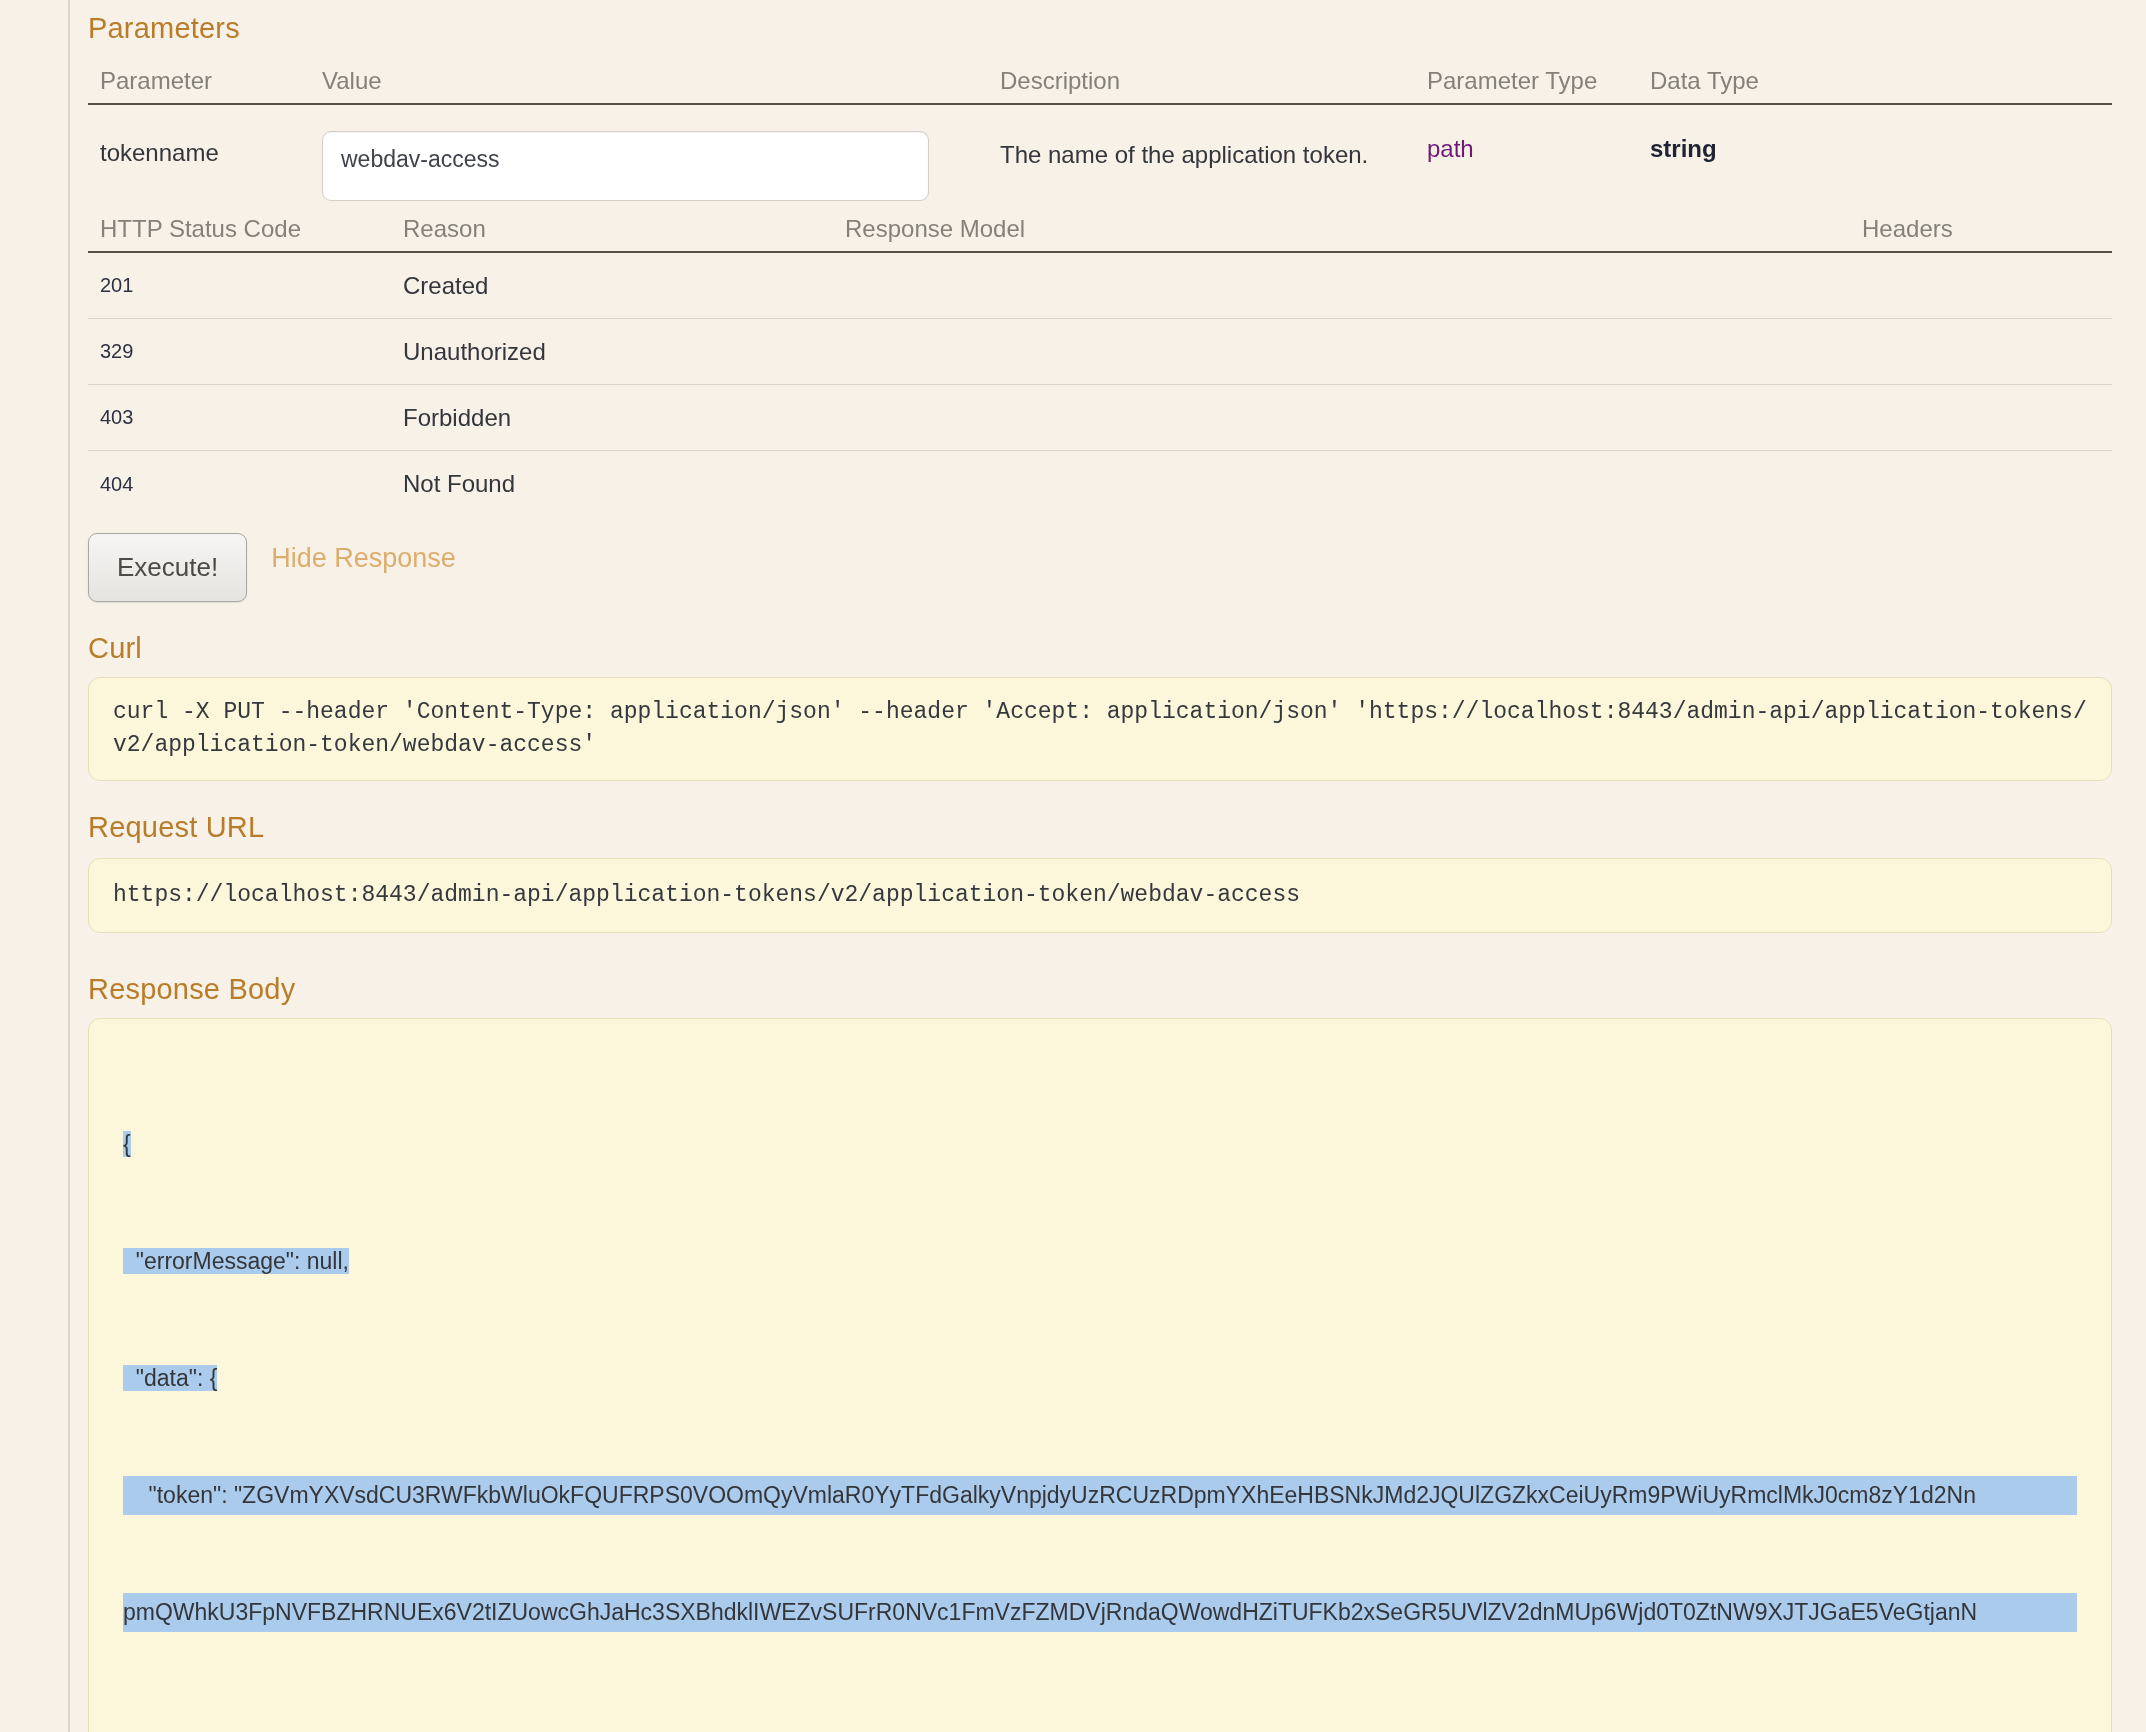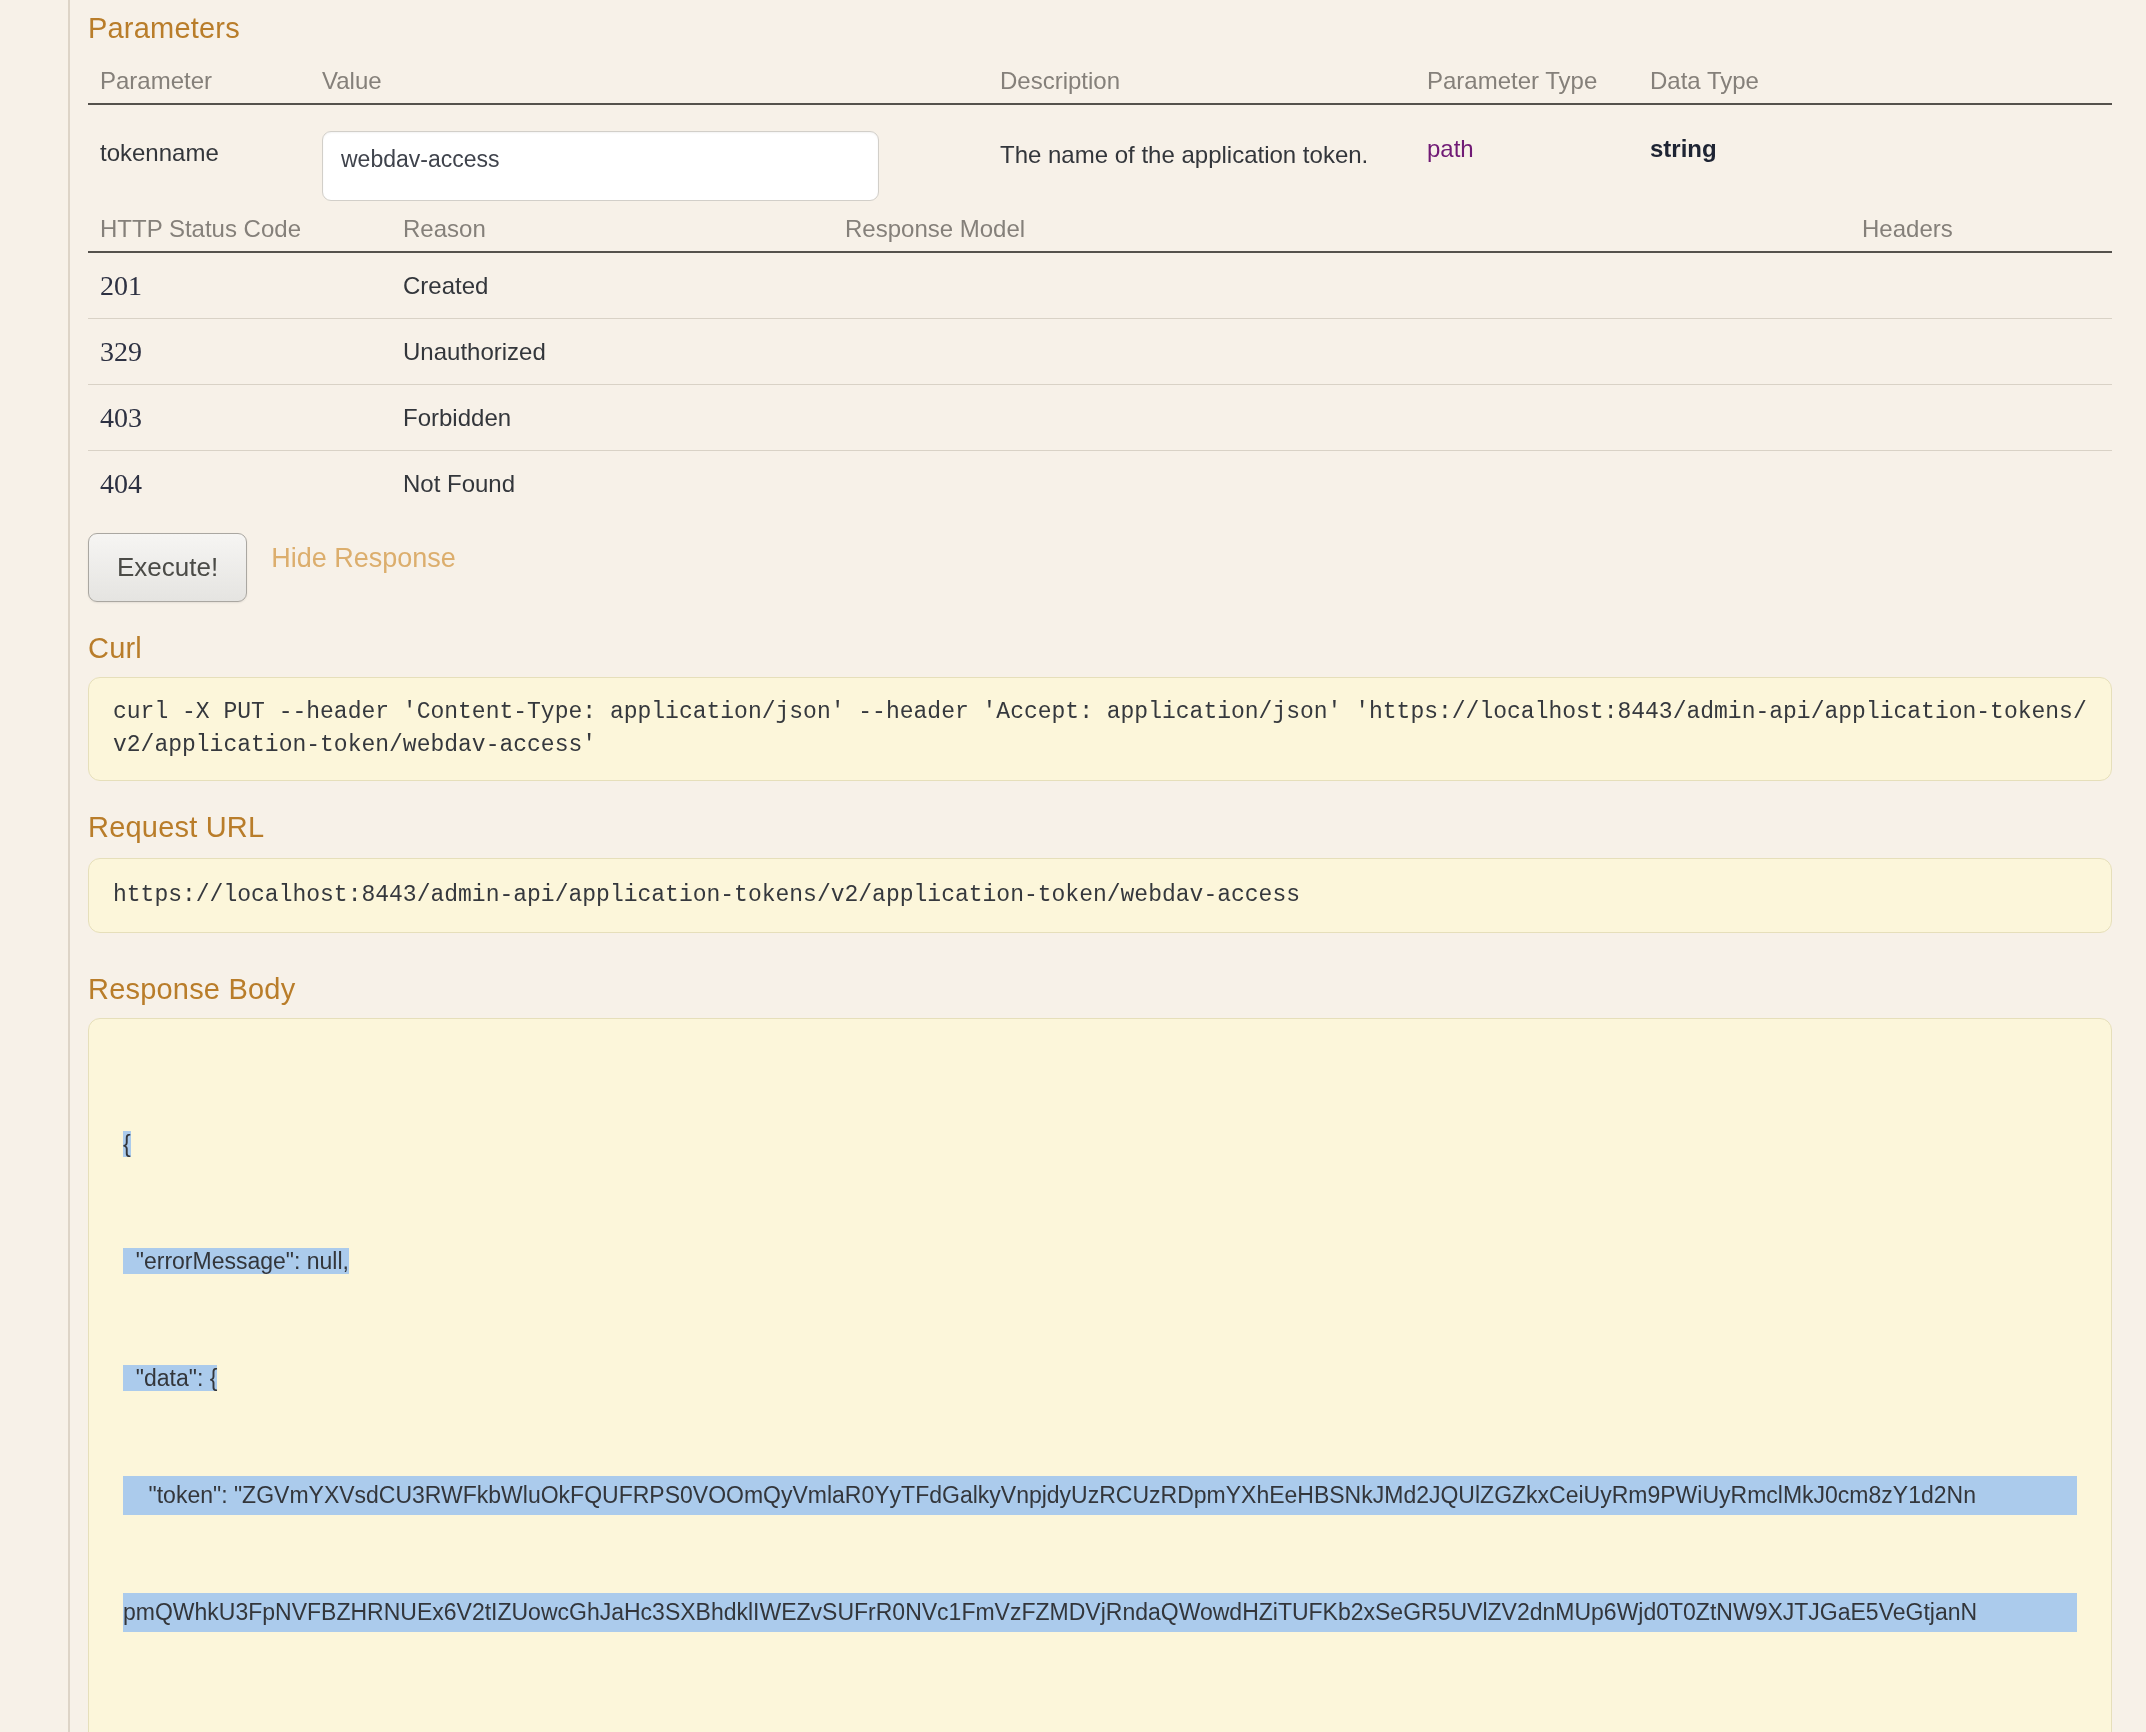--- a/index.html
+++ b/index.html
@@ -22,31 +22,31 @@
 
   .tbl-head { display:grid; margin-top:22px; padding-bottom:8px; border-bottom:2px solid #55524c;
               color:#85807a; font-size:24px; }
   .params-head, .params-row { grid-template-columns:234px 678px 427px 223px 1fr; }
   .rm-head, .rm-row { grid-template-columns:315px 442px 1017px 1fr; }
   .cell-pad { padding-left:12px; }
 
   .params-row { display:grid; padding-top:26px; }
   .param-name { font-size:24px; color:#33363b; padding-top:8px; }
   .value-input {
-    width:557px; height:70px; background:#ffffff; border:1px solid #d2cfc9; border-radius:9px;
+    width:607px; height:70px; background:#ffffff; border:1px solid #d2cfc9; border-radius:9px;
     font-family:"Liberation Sans", sans-serif; font-size:23px; color:#3f434c;
     padding:0 18px 14px 18px; box-shadow:0 1px 2px rgba(0,0,0,0.05) inset; outline:none;
   }
   .param-desc { font-size:24px; color:#33363b; line-height:40px; padding-top:4px; padding-right:40px; }
   .param-ptype { font-size:24px; color:#701a75; padding-top:4px; }
   .param-dtype { font-size:24px; color:#1e2433; font-weight:700; padding-top:4px; }
 
   .rm-row { display:grid; align-items:center; height:66px; border-bottom:1px solid #d9d2c6; }
   .rm-row.last { border-bottom:none; }
-  .rm-code { font-family:Liberation Serif, serif; font-size:28px; color:#2d3142; }
+  .rm-code { font-family:Liberation Sans, sans-serif; font-size:20px; color:#2d3142; }
   .rm-reason { font-size:24px; color:#33363b; }
 
   .exec-row { display:flex; align-items:flex-start; margin-top:16px; }
   .exec-btn {
     font-family:"Liberation Sans", sans-serif; font-size:26px; color:#4b4b47;
     background:linear-gradient(#f6f5f3,#e5e4e1); border:1px solid #aaa7a1; border-radius:9px;
     padding:18px 28px; cursor:pointer; box-shadow:0 1px 2px rgba(0,0,0,0.08);
   }
   .hide-resp { font-size:27px; color:#dcae6d; margin-left:24px; margin-top:10px; cursor:pointer; }
 

